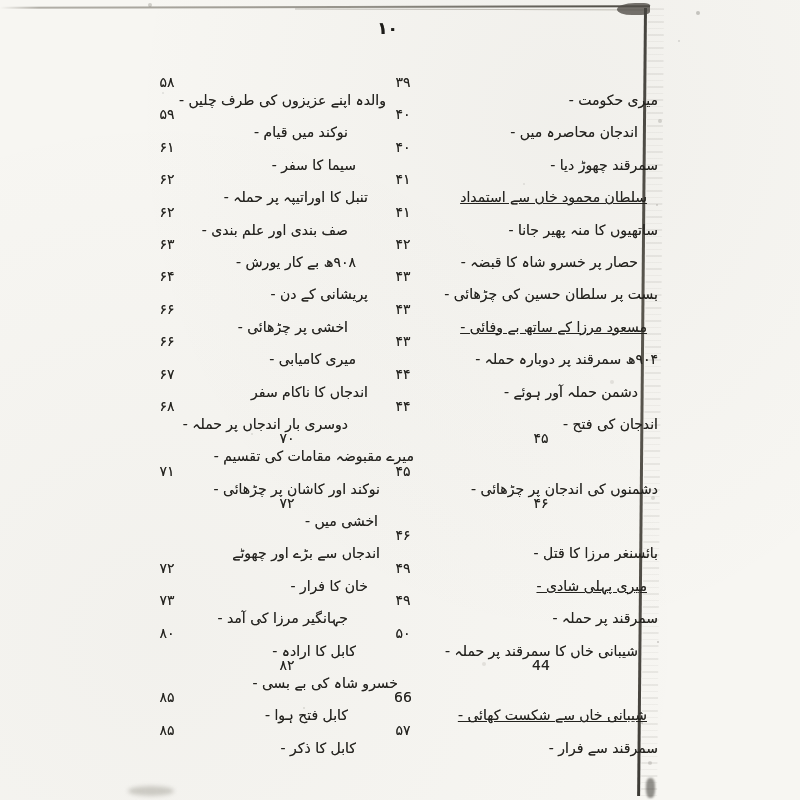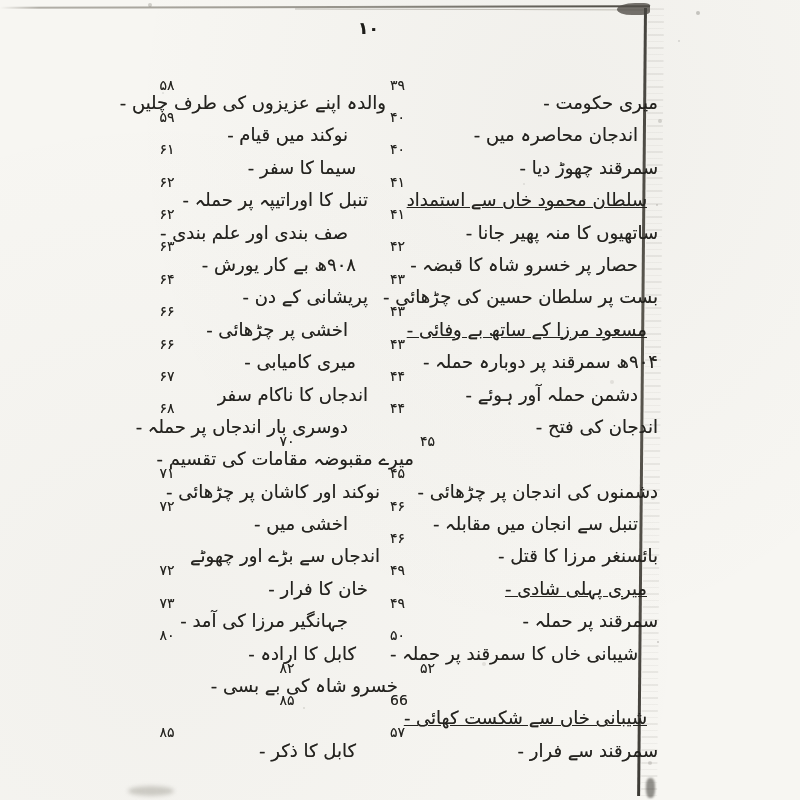--- a/index.html
+++ b/index.html
@@ -60,39 +60,39 @@
       652px 497px 0 1px rgba(90,86,78,.18), 657px 641px 0 0 rgba(90,86,78,.3),
       251px 433px 0 0 rgba(90,86,78,.16), 483px 663px 0 1px rgba(90,86,78,.12),
       303px 707px 0 0 rgba(90,86,78,.18), 162px 92px  0 0 rgba(90,86,78,.15),
       523px 183px 0 0 rgba(90,86,78,.14), 611px 381px 0 1px rgba(90,86,78,.12),
       641px 722px 0 0 rgba(90,86,78,.26), 656px 204px 0 0 rgba(90,86,78,.24),
       649px 762px 0 1px rgba(90,86,78,.2),  697px 12px  0 1px rgba(90,86,78,.3),
       678px 40px  0 0 rgba(90,86,78,.2),   149px 4px   0 1px rgba(90,86,78,.25);
   }
   .pageno{
     position:absolute;left:358px;top:18px;width:40px;
-    text-align:left;font-size:17px;font-weight:bold;color:#1d1c19;
+    text-align:right;font-size:17px;font-weight:bold;color:#1d1c19;
     text-shadow:0 0 .5px rgba(30,30,26,.6);
   }
   
   .toc{
     position:absolute;left:146px;top:56px;width:516px;
     direction:rtl;color:#24231f;
   }
   .row{
     display:grid;grid-template-columns:246px 30px 198px 42px;
     align-items:center;height:32.4px;white-space:nowrap;
   }
   .rt,.lt{
-    font-size:18px;text-align:right;overflow:visible;
+    font-size:14px;text-align:right;overflow:visible;
     text-shadow:0 0 .4px rgba(36,35,31,.55);
     margin-top:36px;
   }
   .rp,.lp{font-size:14px;font-weight:normal;text-shadow:0 0 .4px rgba(36,35,31,.5);}
-  .rp{text-align:left;padding-left:4px;}
+  .rp{text-align:center;padding-left:4px;}
   .lp{text-align:center;}
   
   .rt{padding-right:4px;}
   .row:nth-child(4n) .rt{padding-right:15px;text-decoration:underline;}
   .row:nth-child(4n+2) .rt{padding-right:24px;}
   .lt{padding-right:18px;}
   .row:nth-child(1) .lt{padding-right:0;}
   .row:nth-child(3n) .lt{padding-right:30px;}
   .row:nth-child(3n+2) .lt{padding-right:38px;}
   .row:nth-child(13) .lt,.row:nth-child(15) .lt{padding-right:6px;}
@@ -185,21 +185,20 @@
         <span class="lt">میرے مقبوضہ مقامات کی تقسیم -</span>
         <span class="lp">۷۰</span>
       </div>
       <div class="row">
         <span class="rt">دشمنوں کی اندجان پر چڑھائی -</span>
         <span class="rp">۴۵</span>
         <span class="lt">نوکند اور کاشان پر چڑھائی -</span>
         <span class="lp">۷۱</span>
       </div>
       <div class="row">
-        <span class="rt">تنبل سے انجان میں مقابلہ -</span>
         <span class="rp">۴۶</span>
         <span class="lt">اخشی میں -</span>
         <span class="lp">۷۲</span>
       </div>
       <div class="row">
         <span class="rt">بائسنغر مرزا کا قتل -</span>
         <span class="rp">۴۶</span>
         <span class="lt">اندجاں سے بڑے اور چھوٹے</span>
         <span class="lp"></span>
       </div>
@@ -215,27 +214,28 @@
         <span class="lt">جہانگیر مرزا کی آمد -</span>
         <span class="lp">۷۳</span>
       </div>
       <div class="row">
         <span class="rt">شیبانی خاں کا سمرقند پر حملہ -</span>
         <span class="rp">۵۰</span>
         <span class="lt">کابل کا ارادہ -</span>
         <span class="lp">۸۰</span>
       </div>
       <div class="row">
-        <span class="rp">۵۲</span>
+        <span class="rp">44</span>
         <span class="lt">خسرو شاہ کی بے بسی -</span>
         <span class="lp">۸۲</span>
       </div>
       <div class="row">
         <span class="rt">شیبانی خاں سے شکست کھائی -</span>
         <span class="rp">66</span>
+        <span class="lt">کابل فتح ہوا -</span>
         <span class="lp">۸۵</span>
       </div>
       <div class="row">
         <span class="rt">سمرقند سے فرار -</span>
         <span class="rp">۵۷</span>
         <span class="lt">کابل کا ذکر -</span>
         <span class="lp">۸۵</span>
       </div>
     </div>
 </div>

